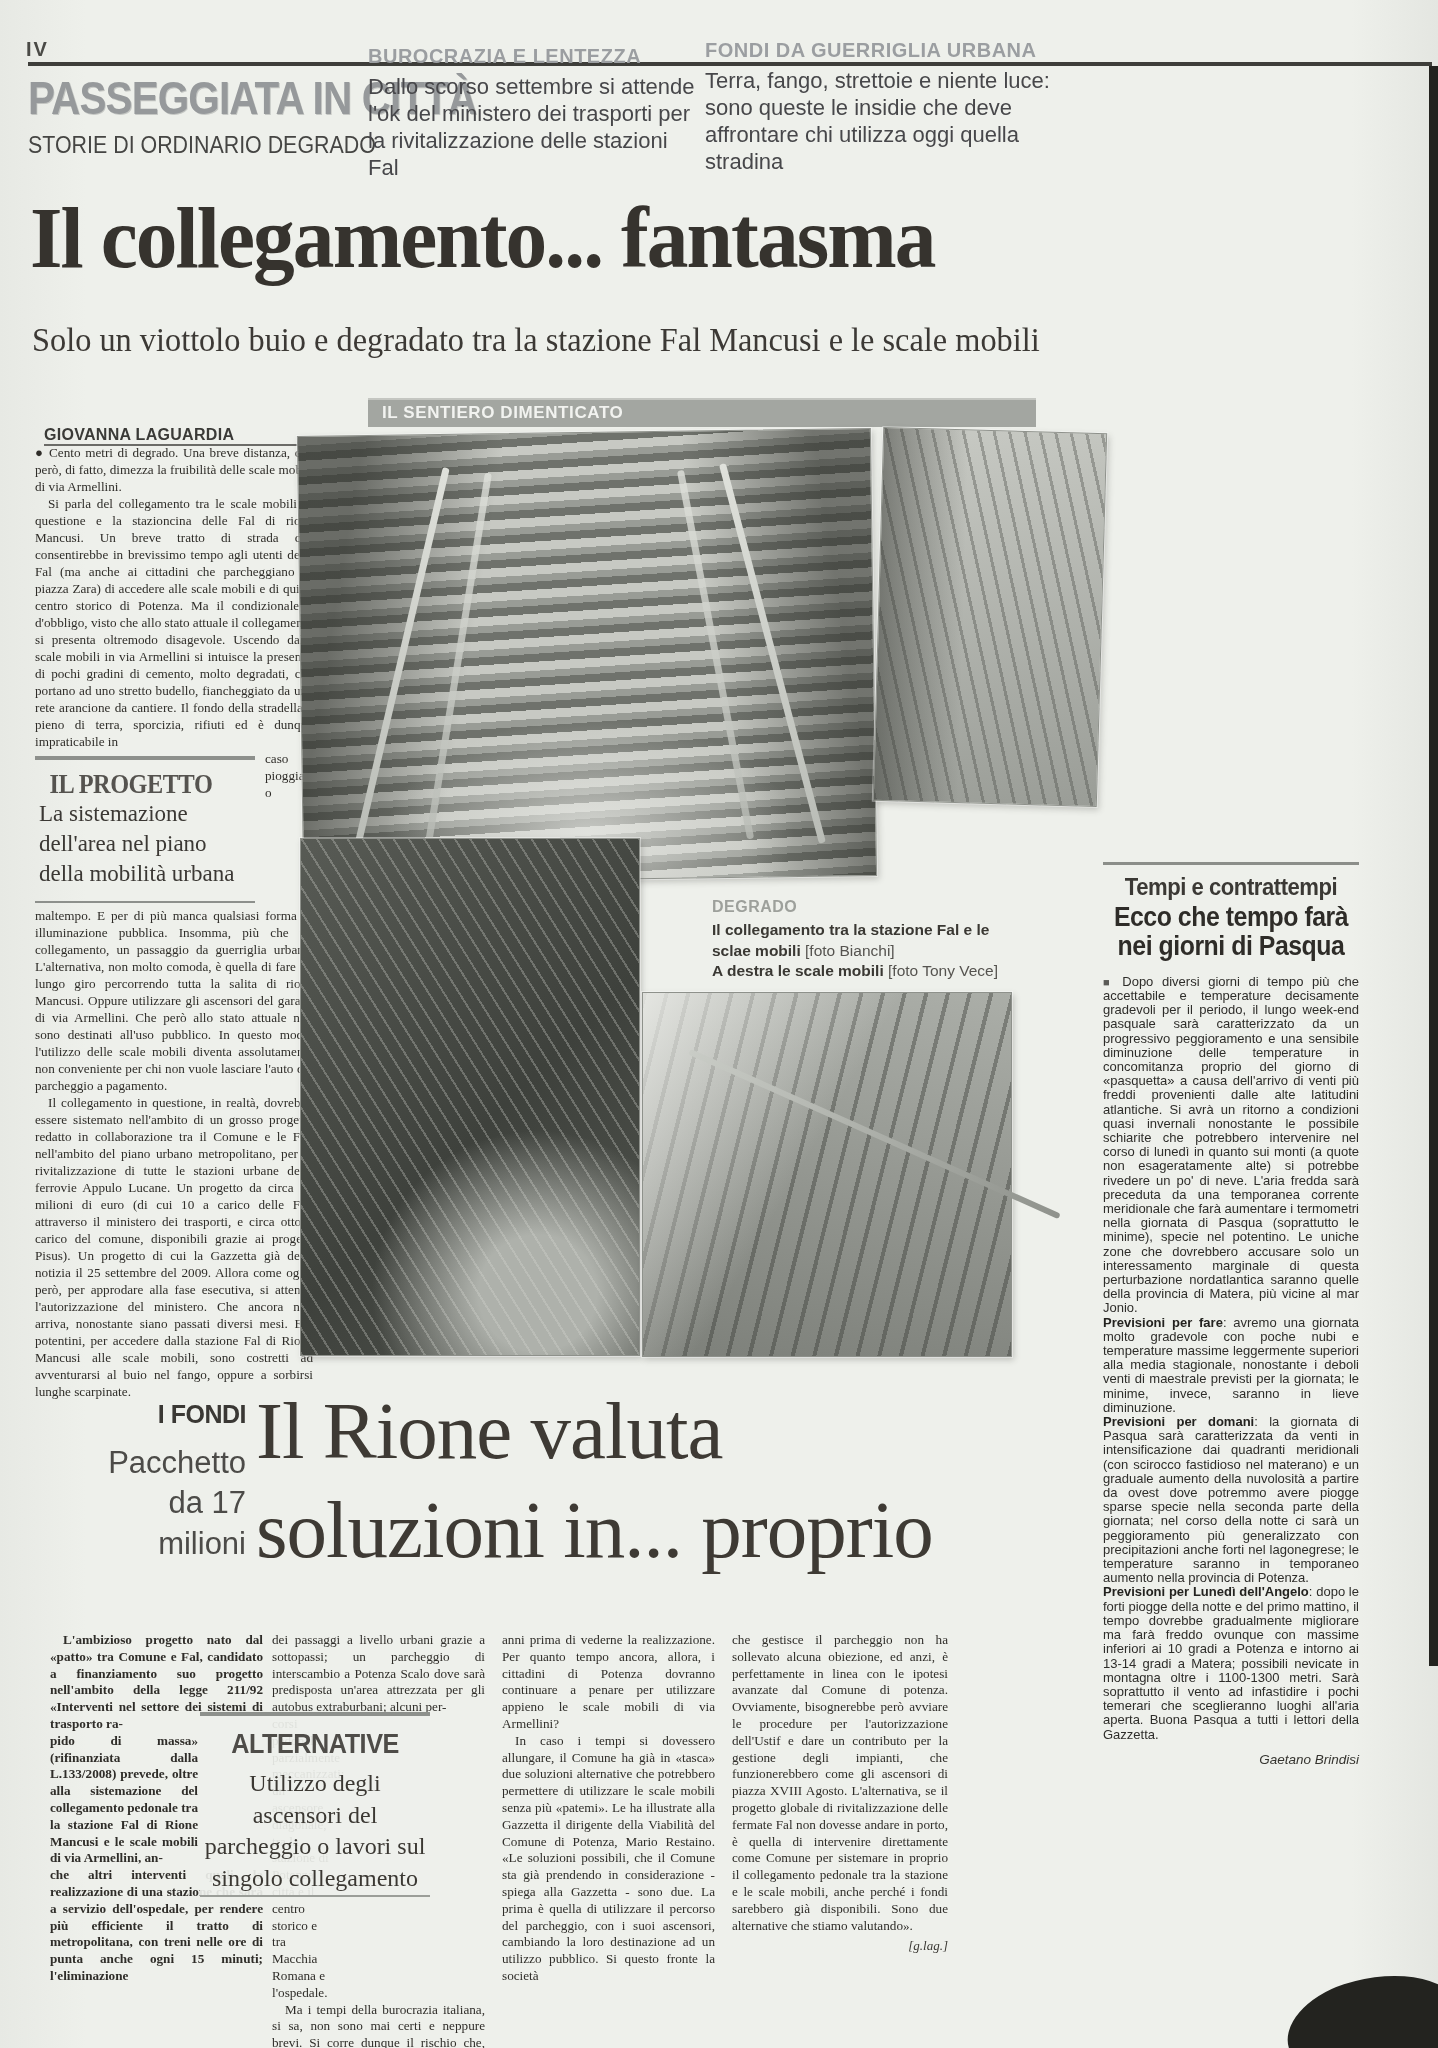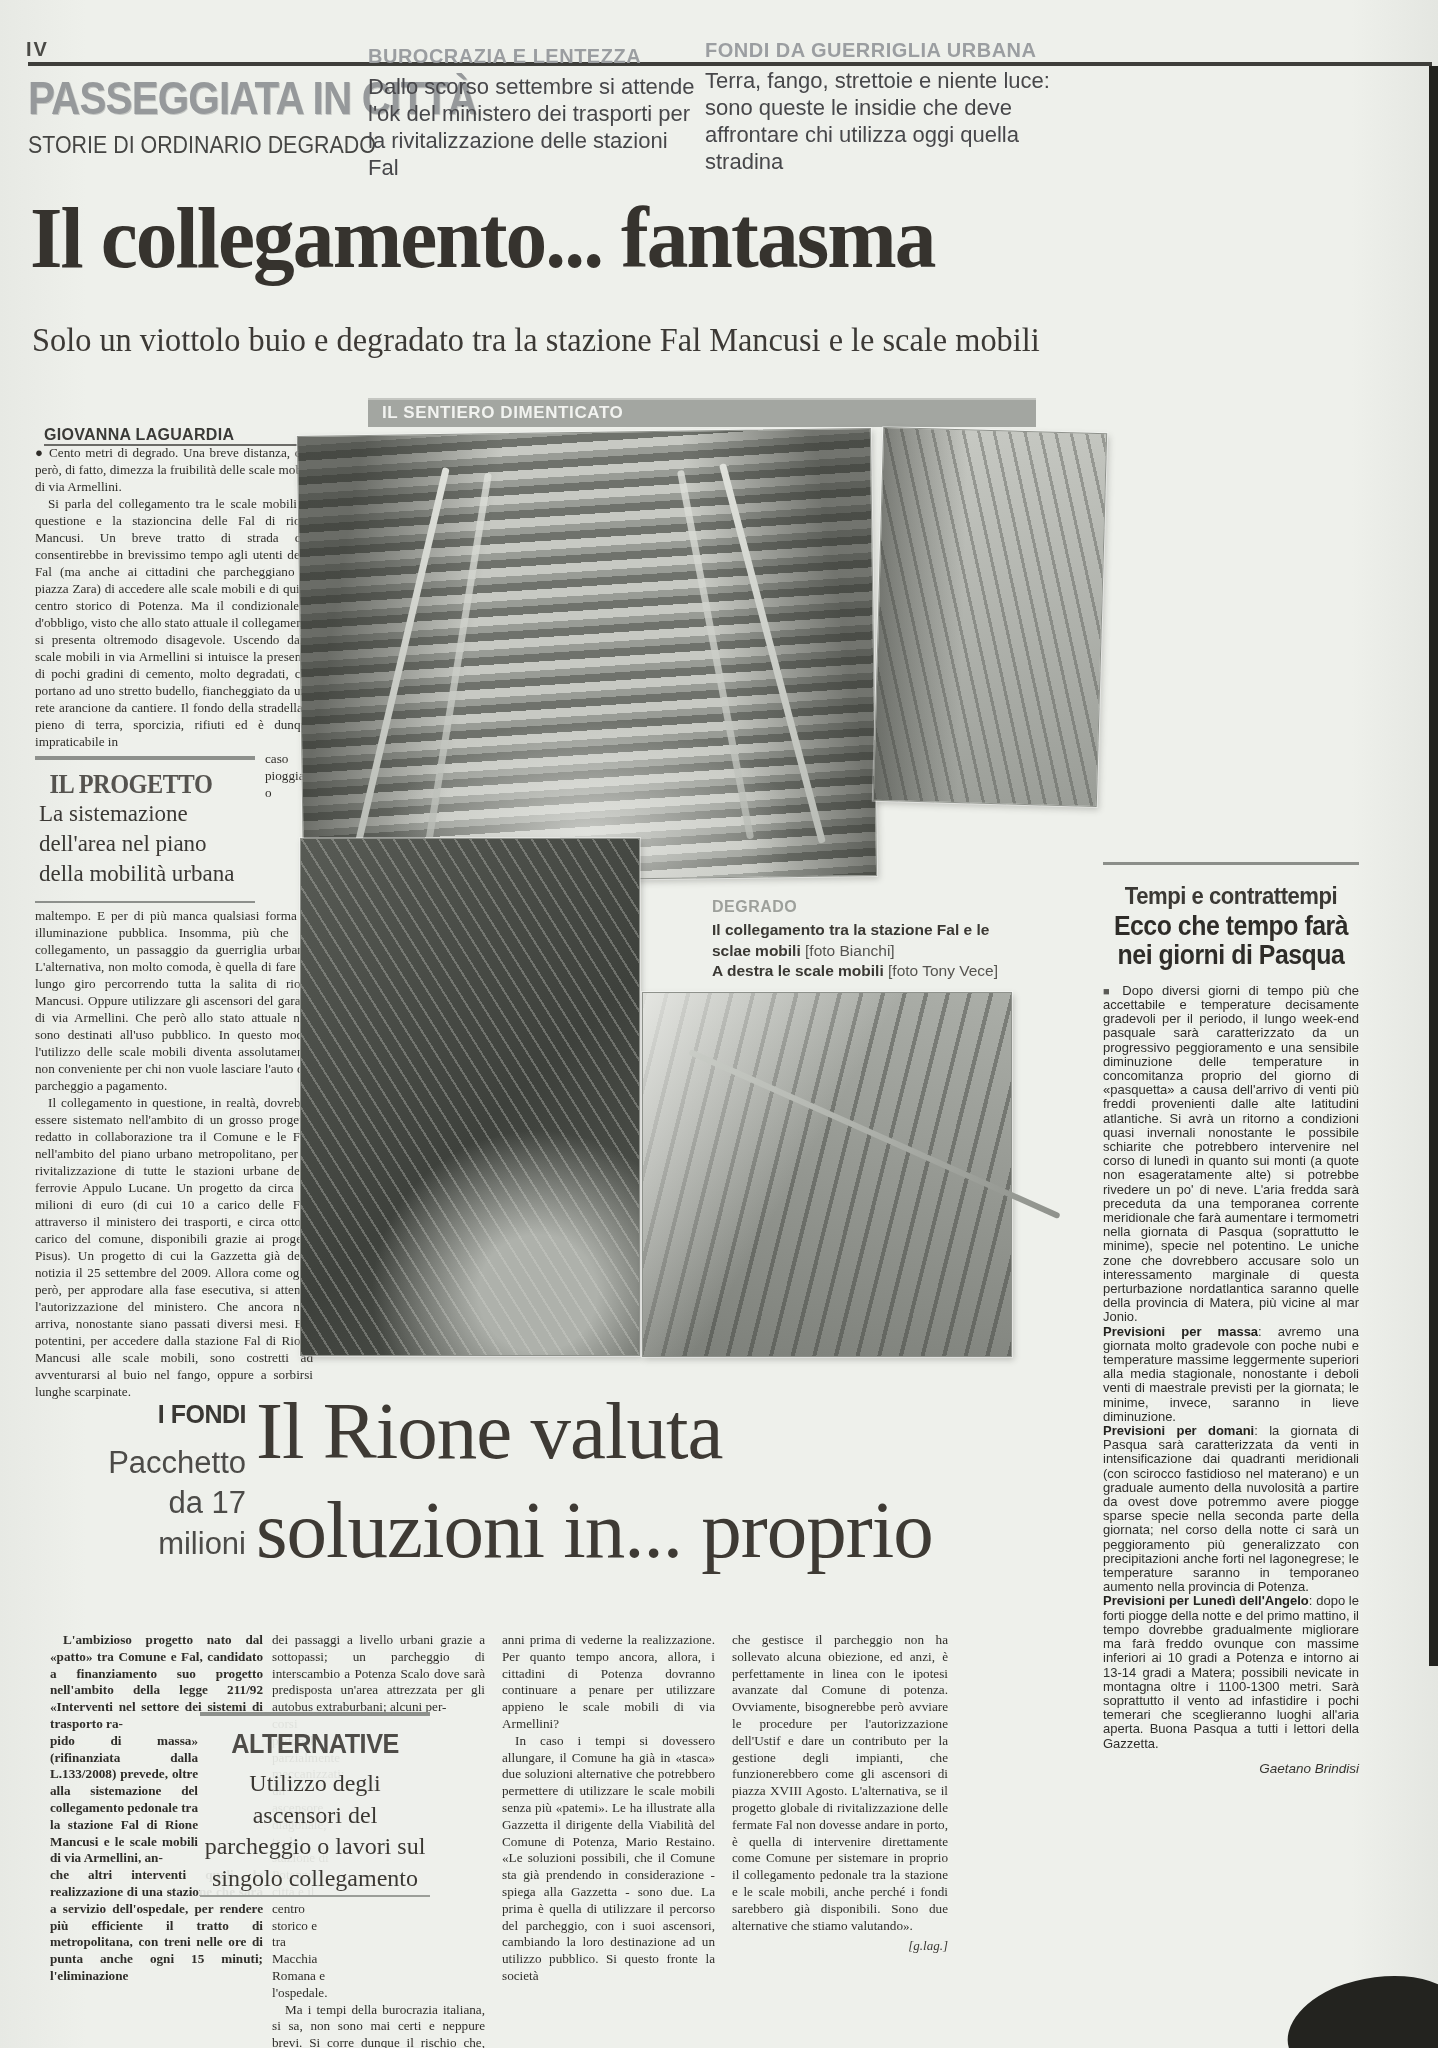--- a/index.html
+++ b/index.html
@@ -71,21 +71,21 @@
   .rail-l2{left:27%;top:8%;height:84%;transform:rotate(10deg);opacity:.8;}
   .rail-r{right:17%;top:6%;height:88%;transform:rotate(-14deg);}
   .rail-r2{right:27%;top:8%;height:84%;transform:rotate(-10deg);opacity:.8;}
   .rail-d{left:8%;top:38%;width:110%;height:6px;transform:rotate(24deg);background:linear-gradient(90deg,#c9ccc6,#8f928c);}
   
   .caption{left:712px;top:896px;width:302px;font-size:15.5px;line-height:1.32;color:#3c3a36;}
   .caption .ck{font-size:16px;font-weight:bold;color:#9da09b;letter-spacing:.5px;margin-bottom:3px;}
   .caption b{color:#3a3833;}
   .caption .cr{font-weight:normal;color:#55534f;}
   
-  .weather{left:1103px;top:862px;width:256px;border-top:3px solid #8b8e89;padding-top:17px;}
+  .weather{left:1103px;top:862px;width:256px;border-top:3px solid #8b8e89;padding-top:8px;}
   .weather .wk{text-align:center;font-size:24px;font-weight:bold;color:#3b3935;letter-spacing:-.5px;transform:scaleX(.92);}
   .weather .wt{text-align:center;font-size:27px;font-weight:bold;color:#2e2c28;line-height:1.07;letter-spacing:-.5px;transform:scaleX(.92);margin-top:2px;}
   .wbody{margin-top:14px;font-size:13px;line-height:14.2px;color:#2e2d2a;text-align:justify;}
   .wbody p{margin:0;}
   .wbody .marker{color:#5a5a56;font-size:11px;letter-spacing:-1px;}
   .wbody b{color:#23221f;}
   .wsig{margin-top:10px;text-align:right;font-style:italic;font-size:13.5px;color:#35342f;}
   
   .f-kick{left:78px;top:1400px;width:168px;text-align:right;}
   .f-kick .fk1{font-size:25px;font-weight:bold;color:#3a3834;letter-spacing:-.5px;}
@@ -171,21 +171,21 @@
   </div>
 
   <div class="abs weather">
     <div class="wk">Tempi e contrattempi</div>
     <div class="wt">
       <div>Ecco che tempo farà</div>
       <div>nei giorni di Pasqua</div>
     </div>
     <div class="wbody">
       <p><span class="marker">■</span><span> Dopo diversi giorni di tempo più che accettabile e temperature decisamente gradevoli per il periodo, il lungo week-end pasquale sarà caratterizzato da un progressivo peggioramento e una sensibile diminuzione delle temperature in concomitanza proprio del giorno di «pasquetta» a causa dell'arrivo di venti più freddi provenienti dalle alte latitudini atlantiche. Si avrà un ritorno a condizioni quasi invernali nonostante le possibile schiarite che potrebbero intervenire nel corso di lunedì in quanto sui monti (a quote non esageratamente alte) si potrebbe rivedere un po' di neve. L'aria fredda sarà preceduta da una temporanea corrente meridionale che farà aumentare i termometri nella giornata di Pasqua (soprattutto le minime), specie nel potentino. Le uniche zone che dovrebbero accusare solo un interessamento marginale di questa perturbazione nordatlantica saranno quelle della provincia di Matera, più vicine al mar Jonio.</span></p>
-      <p><b>Previsioni per massa</b><span>: avremo una giornata molto gradevole con poche nubi e temperature massime leggermente superiori alla media stagionale, nonostante i deboli venti di maestrale previsti per la giornata; le minime, invece, saranno in lieve diminuzione.</span></p>
+      <p><b>Previsioni per fare</b><span>: avremo una giornata molto gradevole con poche nubi e temperature massime leggermente superiori alla media stagionale, nonostante i deboli venti di maestrale previsti per la giornata; le minime, invece, saranno in lieve diminuzione.</span></p>
       <p><b>Previsioni per domani</b><span>: la giornata di Pasqua sarà caratterizzata da venti in intensificazione dai quadranti meridionali (con scirocco fastidioso nel materano) e un graduale aumento della nuvolosità a partire da ovest dove potremmo avere piogge sparse specie nella seconda parte della giornata; nel corso della notte ci sarà un peggioramento più generalizzato con precipitazioni anche forti nel lagonegrese; le temperature saranno in temporaneo aumento nella provincia di Potenza.</span></p>
       <p><b>Previsioni per Lunedì dell'Angelo</b><span>: dopo le forti piogge della notte e del primo mattino, il tempo dovrebbe gradualmente migliorare ma farà freddo ovunque con massime inferiori ai 10 gradi a Potenza e intorno ai 13-14 gradi a Matera; possibili nevicate in montagna oltre i 1100-1300 metri. Sarà soprattutto il vento ad infastidire i pochi temerari che sceglieranno luoghi all'aria aperta. Buona Pasqua a tutti i lettori della Gazzetta.</span></p>
     </div>
     <div class="wsig">Gaetano Brindisi</div>
   </div>
 
   <div class="abs f-kick">
     <div class="fk1">I FONDI</div>
     <div class="fk2">Pacchetto da 17 milioni</div>
   </div>

